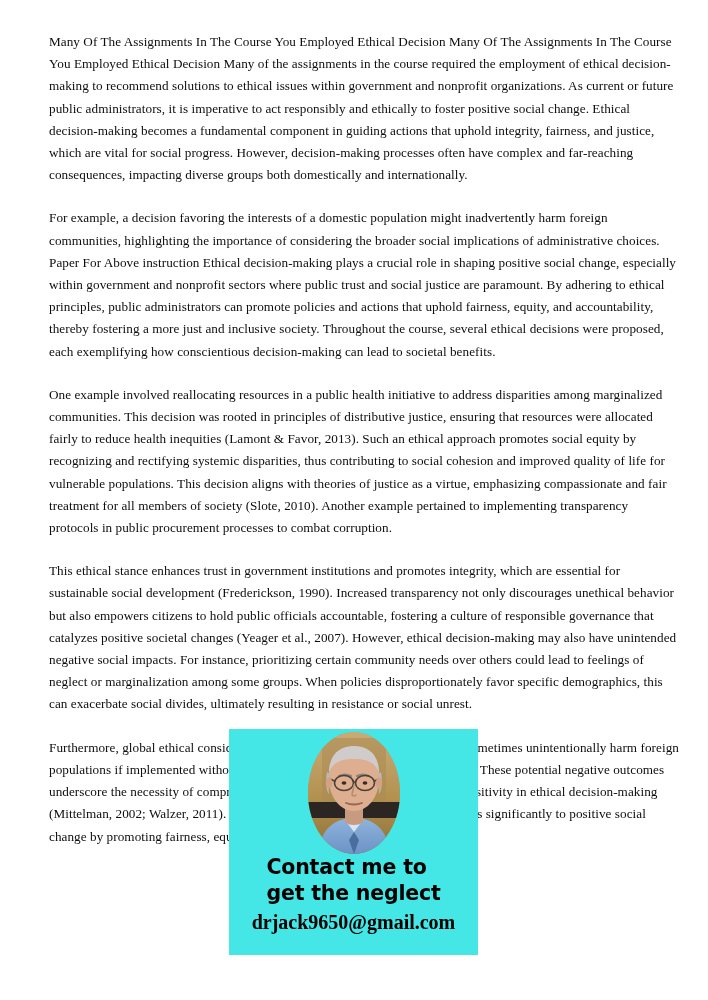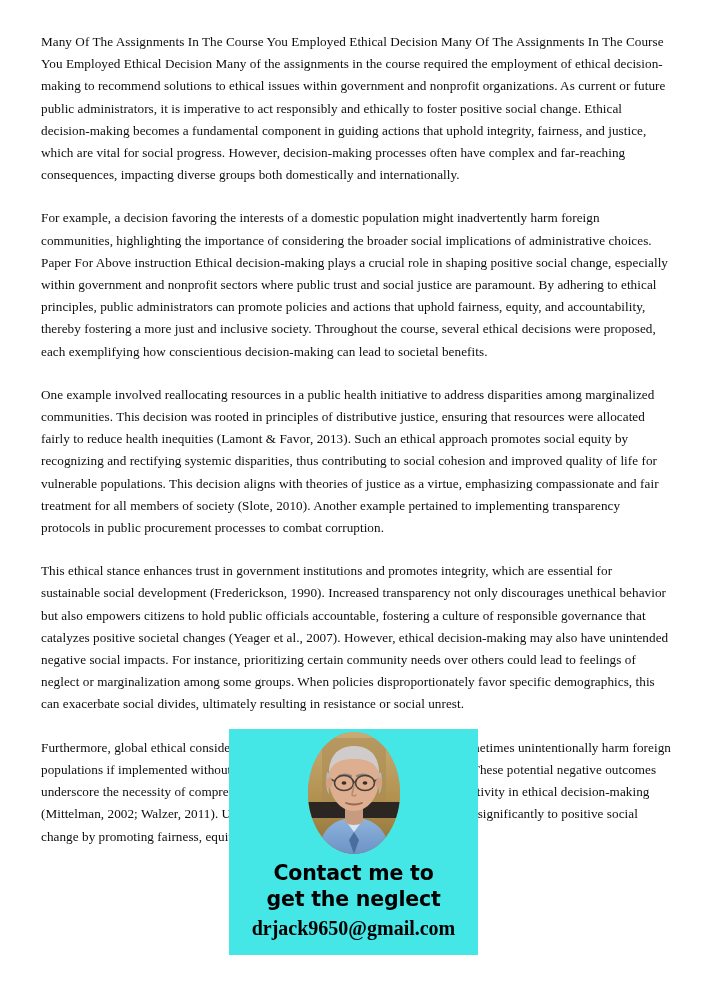--- a/index.html
+++ b/index.html
@@ -19,21 +19,21 @@
   #page {
     position: absolute;
     left: 0; top: 0;
     width: 708px;
     height: 1000px;
     background: #ffffff;
   }
 
   #doc-body {
     position: absolute;
-    left: 41px;
+    left: 49px;
     top: 31px;
     width: 630px;
   }
 
   .para {
     margin: 0 0 21px 0;
     font-size: 13.2px;
     line-height: 22.2px;
     text-align: left;
     color: #0d0d0d;
@@ -62,22 +62,20 @@
     width: 92px;
     height: 122px;
     border-radius: 50% / 50%;
     overflow: hidden;
     background: #b79a6a;
     flex: none;
   }
   #contact-photo .photo-svg { display: block; width: 100%; height: 100%; }
 
   #contact-headline {
-    margin-top: 6px;
-    text-align: center;
     font-family: "DejaVu Sans", "Liberation Sans", sans-serif;
     font-weight: bold;
     font-size: 20.5px;
     line-height: 26px;
     color: #000000;
     letter-spacing: -0.2px;
   }
   #contact-headline .hl-line { display: block; white-space: nowrap; }
 
   #contact-email {

